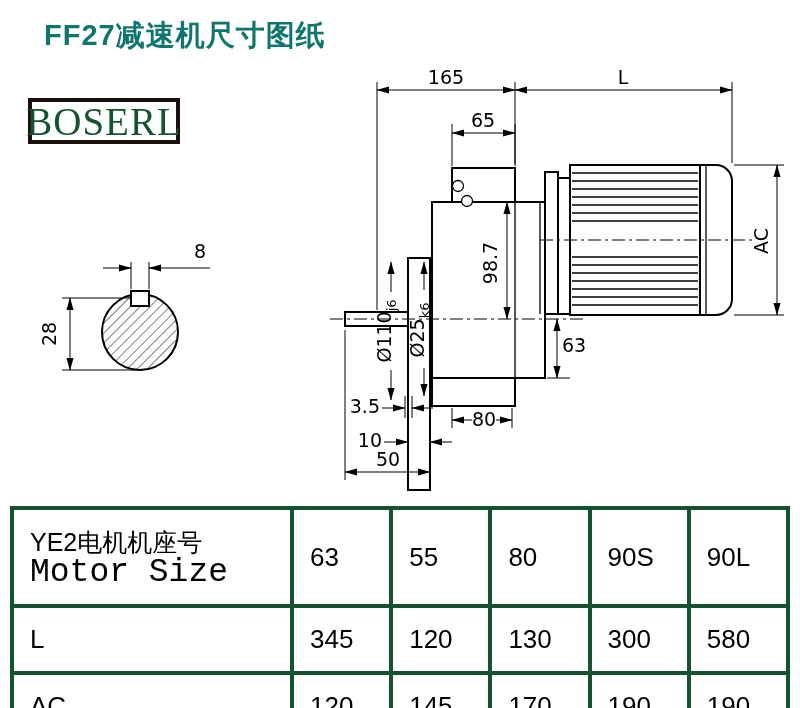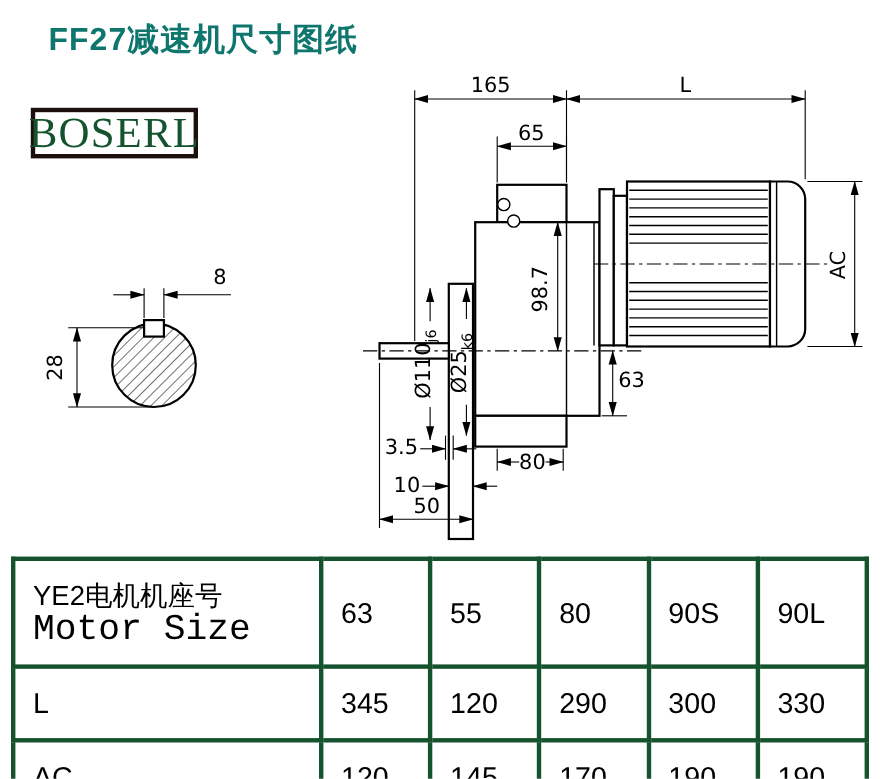--- a/index.html
+++ b/index.html
@@ -219,23 +219,23 @@
         <td>63</td>
         <td>55</td>
         <td>80</td>
         <td>90S</td>
         <td>90L</td>
       </tr>
       <tr class="drow">
         <td>L</td>
         <td>345</td>
         <td>120</td>
-        <td>290</td>
+        <td>130</td>
         <td>300</td>
-        <td>330</td>
+        <td>580</td>
       </tr>
       <tr class="drow">
         <td>AC</td>
         <td>120</td>
         <td>145</td>
         <td>170</td>
         <td>190</td>
         <td>190</td>
       </tr>
     </tbody>

